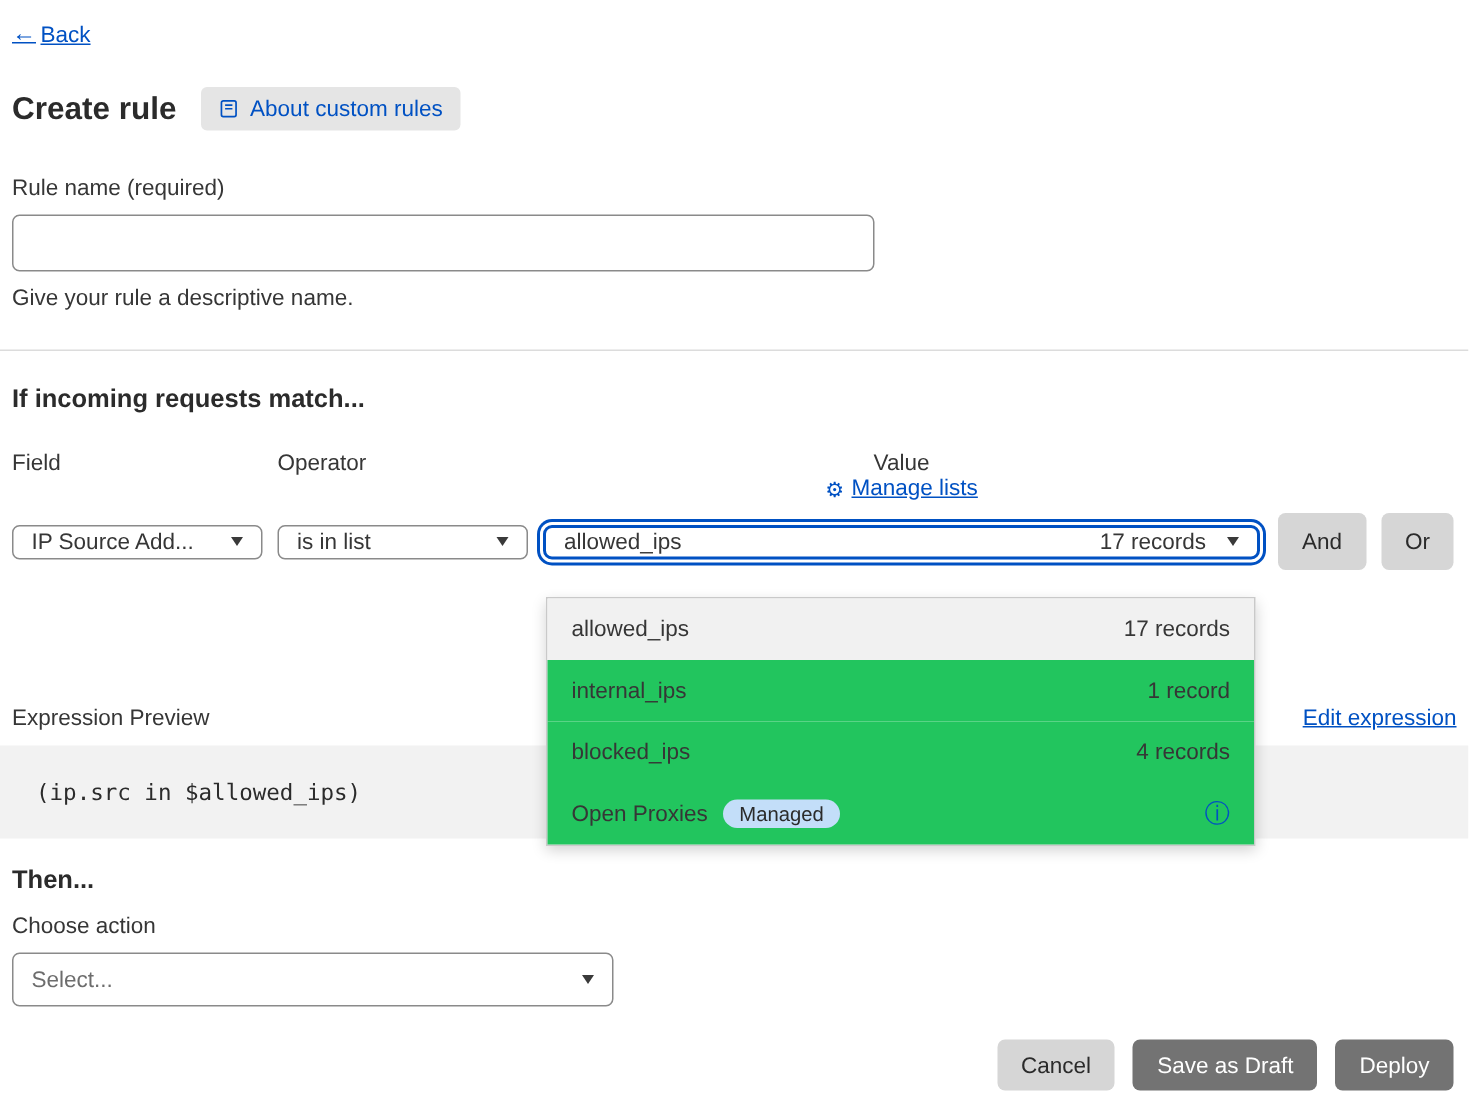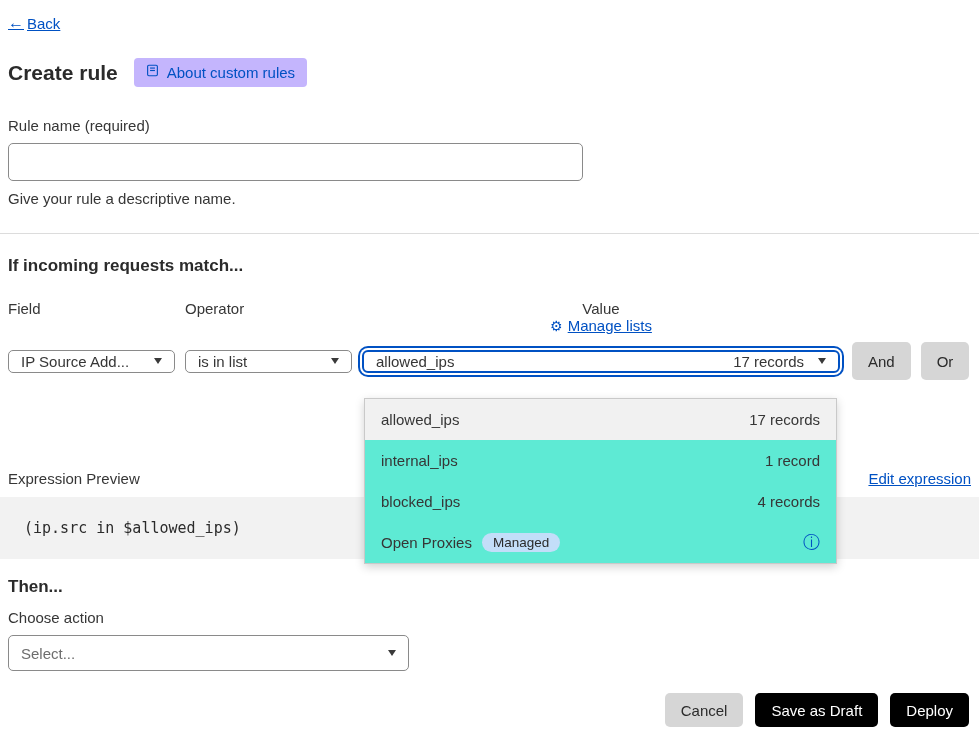--- a/index.html
+++ b/index.html
@@ -6,21 +6,21 @@
   body { margin: 0; background: #ffffff; font-family: "Liberation Sans", sans-serif; color: #363636; }
   .page { width: 979px; height: 739px; position: relative; overflow: hidden; background: #fff; }
 
   a { cursor: pointer; }
 
   .back-link { display: inline-flex; align-items: center; gap: 3px; color: #0051c3; text-decoration: underline; font-size: 15px; margin: 14px 0 0 8px; }
   .back-arrow { text-decoration: none; font-size: 16px; }
 
   .title-row { display: flex; align-items: center; gap: 16px; margin: 26px 0 0 8px; }
   .page-title { font-size: 21px; font-weight: 700; margin: 0; color: #2b2b2b; }
-  .about-chip { display: inline-flex; align-items: flex-start; gap: 8px; background: #c4b5fd; border-radius: 4px; padding: 6px 12px; color: #0051c3; font-size: 15px; }
+  .about-chip { display: inline-flex; align-items: center; gap: 8px; background: #e5e5e5; border-radius: 4px; padding: 6px 12px; color: #0051c3; font-size: 15px; }
 
   .field-label { font-size: 15px; margin: 30px 0 0 8px; display: block; color: #363636; }
   .rule-name-input { display: block; margin: 9px 0 0 8px; width: 575px; height: 38px; border: 1px solid #8a8a8a; border-radius: 5px; font-size: 15px; padding: 0 12px; font-family: "Liberation Sans", sans-serif; color: #363636; }
   .helper-text { margin: 9px 0 0 8px; font-size: 15px; color: #363636; }
 
   .divider { border: none; border-top: 1px solid #dcdcdc; margin: 26px 0 0 0; }
 
   .section-title { font-size: 17px; font-weight: 700; margin: 22px 0 0 8px; color: #2b2b2b; }
 
   .labels-row { display: flex; gap: 10px; margin: 24px 0 0 8px; font-size: 15px; align-items: flex-start; }
@@ -35,25 +35,25 @@
   .field-select, .operator-select { width: 167px; }
   .value-wrap { position: relative; width: 478px; }
   .value-select { width: 100%; border: 2px solid #0051c3; border-radius: 6px; box-shadow: 0 0 0 2px #ffffff, 0 0 0 4px #0051c3; }
   .select-right { display: flex; align-items: center; gap: 14px; }
   .meta { color: #363636; }
 
   .chevron { width: 0; height: 0; border-left: 4.5px solid transparent; border-right: 4.5px solid transparent; border-top: 6px solid #3a3a3a; flex: 0 0 auto; }
 
   .btn { font-family: "Liberation Sans", sans-serif; font-size: 15px; border: none; border-radius: 5px; height: 38px; padding: 0 16px; cursor: pointer; }
   .btn.gray { background: #d6d6d6; color: #2b2b2b; }
-  .btn.primary { background: #000000; color: #ffffff; }
+  .btn.primary { background: #737373; color: #ffffff; }
   .and-btn { margin-left: 2px; }
 
   .dropdown { position: absolute; left: 2px; top: 48px; width: 473px; background: #fff; border: 1px solid #c9c9c9; box-shadow: 0 3px 9px rgba(0,0,0,0.18); z-index: 20; }
-  .dropdown-item { height: 41px; display: flex; align-items: center; justify-content: space-between; padding: 0 16px; font-size: 15px; cursor: pointer; color: #363636; background: #5eead4; }
+  .dropdown-item { height: 41px; display: flex; align-items: center; justify-content: space-between; padding: 0 16px; font-size: 15px; cursor: pointer; color: #363636; background: #22c55e; }
   .dropdown-item.selected { background: #f1f1f1; }
   .item-left { display: flex; align-items: center; gap: 10px; }
   .managed-badge { background: #c3def9; color: #2b2b2b; border-radius: 11px; padding: 2px 11px; font-size: 13.5px; }
   .info-icon { color: #0051c3; font-size: 17px; line-height: 1; cursor: pointer; }
 
   .expr-header { display: flex; justify-content: space-between; align-items: center; margin: 90px 8px 0 8px; font-size: 15px; }
   .edit-expression { color: #0051c3; text-decoration: underline; }
 
   .code-block { margin-top: 10px; background: #f2f2f2; height: 62px; display: flex; align-items: center; padding-left: 24px; }
   .code-block code { font-family: "DejaVu Sans Mono", monospace; font-size: 15px; color: #2b2b2b; }

